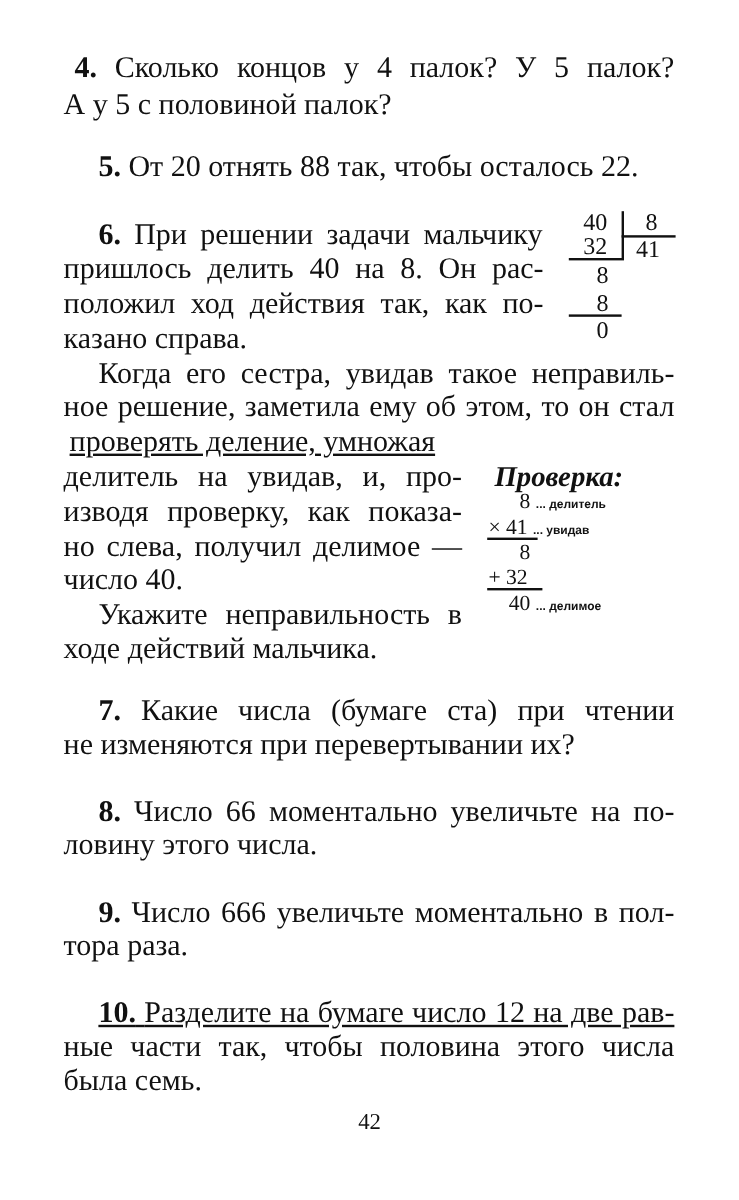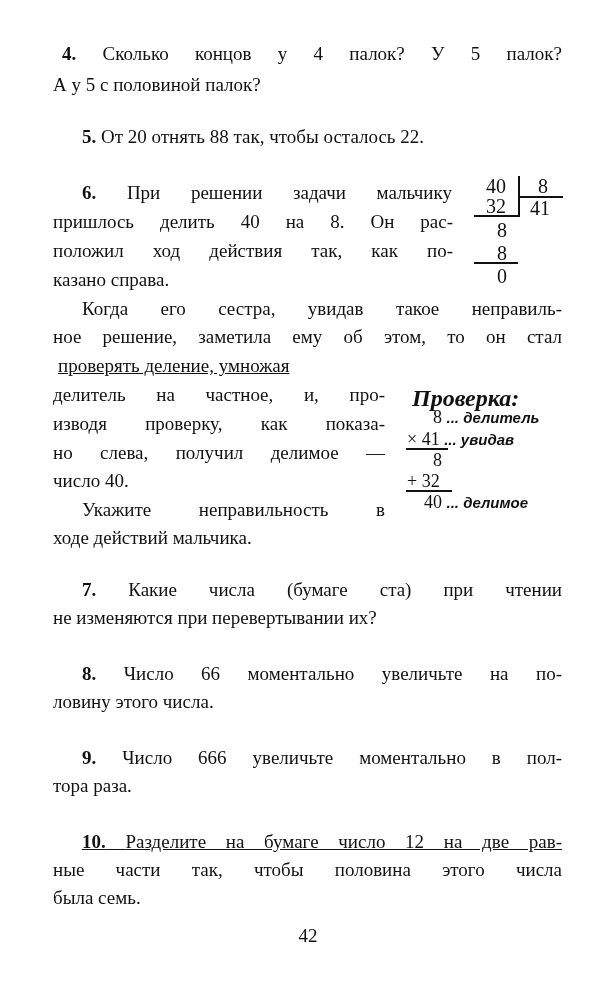--- a/index.html
+++ b/index.html
@@ -1,25 +1,25 @@
 <!DOCTYPE html>
 <html><head>
 <meta charset="utf-8">
 <style>
   html, body { margin:0; padding:0; background:#fff; }
   body { width:616px; height:1000px; position:relative; overflow:hidden;
          font-family:"Liberation Serif","DejaVu Serif",serif; color:#111; }
-  .line { position:absolute; font-size:19px; white-space:nowrap; line-height:1; }
+  .line { position:absolute; font-size:25px; white-space:nowrap; line-height:1; }
   .just { text-align:justify; text-align-last:justify; }
   .b { font-weight:bold; }
   .div { position:absolute; font-size:20px; line-height:1; }
   .hr { position:absolute; height:2px; background:#111; }
   .vr { position:absolute; width:2px; background:#111; }
   .chk { position:absolute; font-size:18px; line-height:1; white-space:nowrap; }
-  .chk .lbl { font-family:"Liberation Sans","DejaVu Sans",sans-serif; font-weight:bold; font-size:15px;font-style:italic; }
+  .chk .lbl { font-family:"Liberation Sans","DejaVu Sans",sans-serif; font-weight:bold; font-size:10px; }
   .ital { font-style:italic; font-weight:bold; }
   .pagenum { position:absolute; left:0; width:616px; text-align:center; top:925px; font-size:19px; }
 </style>
 </head>
 <body>
 
 <div class="line just" style="left:62px;top:44px;width:500px;"><span class="b">4.</span> <span>Сколько концов у 4 палок? У 5 палок?</span></div>
 <div class="line" style="left:53px;top:75px;">А у 5 с половиной палок?</div>
 
 <div class="line" style="left:82px;top:127px;"><span class="b">5.</span> <span>От 20 отнять 88 так, чтобы осталось 22.</span></div>
@@ -39,21 +39,21 @@
   <div class="hr" style="left:474px;top:215px;width:46px;"></div>
   <div class="div" style="left:497px;top:220px;">8</div>
   <div class="div" style="left:497px;top:243px;">8</div>
   <div class="hr" style="left:474px;top:262px;width:44px;"></div>
   <div class="div" style="left:497px;top:266px;">0</div>
 </div>
 
 <div class="line just" style="left:82px;top:299px;width:480px;">Когда его сестра, увидав такое неправиль-</div>
 <div class="line just" style="left:53px;top:327px;width:509px;">ное решение, заметила ему об этом, то он стал</div>
 <div class="line" style="left:58px;top:356px;text-decoration:underline;">проверять деление, умножая</div>
-<div class="line just" style="left:53px;top:385px;width:332px;">делитель на частное, и, про-</div>
+<div class="line just" style="left:53px;top:385px;width:332px;">делитель на увидав, и, про-</div>
 <div class="line just" style="left:53px;top:414px;width:332px;">изводя проверку, как показа-</div>
 <div class="line just" style="left:53px;top:443px;width:332px;">но слева, получил делимое —</div>
 <div class="line" style="left:53px;top:471px;">число 40.</div>
 <div class="line just" style="left:82px;top:500px;width:303px;">Укажите неправильность в</div>
 <div class="line" style="left:53px;top:528px;">ходе действий мальчика.</div>
 
 <div>
   <div class="chk ital" style="left:412px;top:386px;font-size:24px;">Проверка:</div>
   <div class="chk" style="left:433px;top:408px;"><span>8</span> <span class="lbl">... делитель</span></div>
   <div class="chk" style="left:407px;top:430px;"><span>× 41</span> <span class="lbl">... увидав</span></div>

